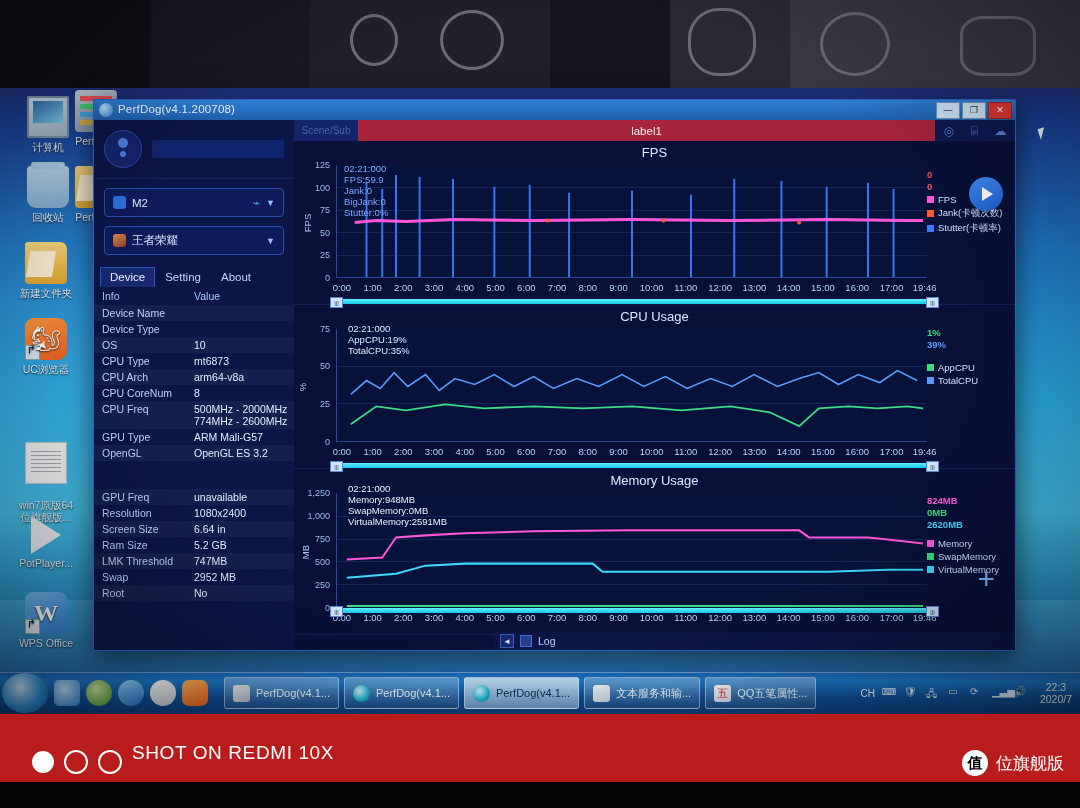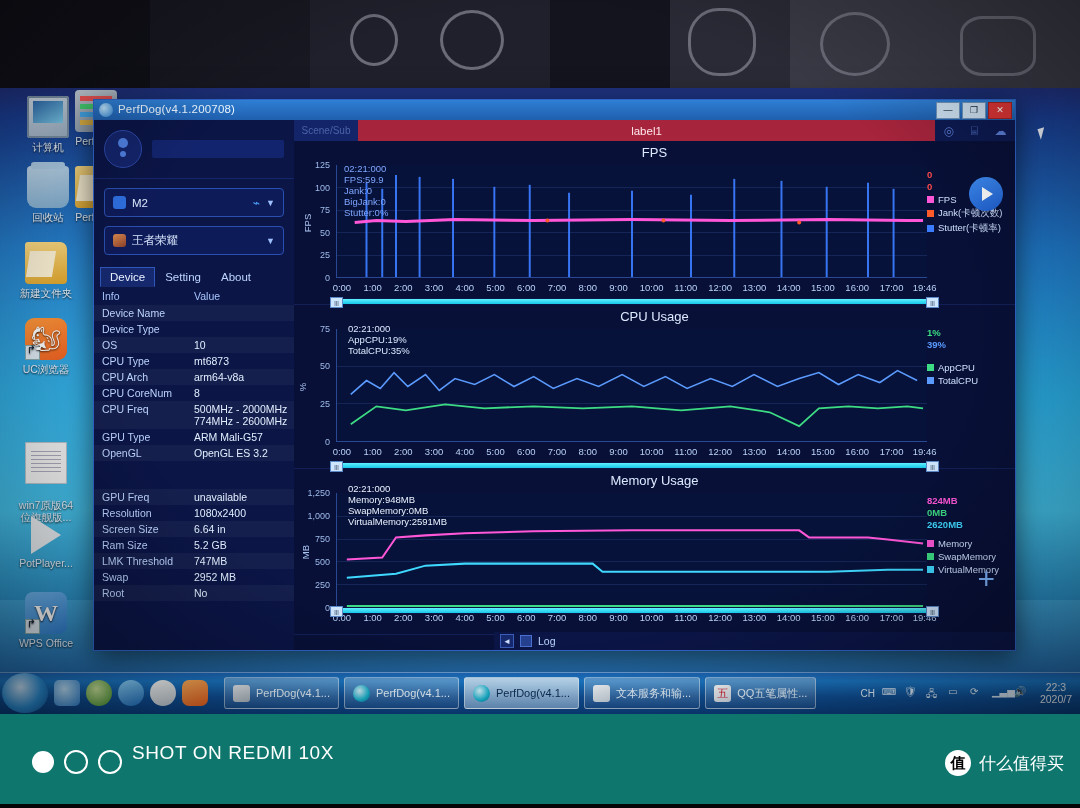--- a/index.html
+++ b/index.html
@@ -155,21 +155,21 @@
   .tbico.doc{border-radius:3px;background:linear-gradient(160deg,#f4f8fb,#c6d2dc);}
   .tbico.qq{border-radius:3px;background:linear-gradient(160deg,#fdfdfd,#cfd8e2);position:relative;}
   .tbico.qq:after{content:"五";position:absolute;inset:0;font-size:11px;color:#c23;line-height:17px;text-align:center;}
   .tbico.grey{background:linear-gradient(160deg,#e7ecf0,#aab6c0);border-radius:3px;}
   .tblabel{overflow:hidden;white-space:nowrap;text-overflow:ellipsis;}
   #tray{margin-left:auto;display:flex;align-items:center;gap:7px;padding-right:8px;color:#e6f3ff;font-size:10px;}
   .trayico{width:15px;height:15px;opacity:.95;}
   #clock{text-align:center;line-height:12px;font-size:10.5px;color:#f0f8ff;margin-left:4px;}
 
   
-  #wm{position:absolute;left:0;top:714px;width:1080px;height:90px;background:#0f766e;color:#fff;}
+  #wm{position:absolute;left:0;top:714px;width:1080px;height:68px;background:#b91c1c;color:#fff;}
   #wm .dots{position:absolute;left:32px;top:36px;display:flex;gap:10px;align-items:center;}
   .dot1{width:22px;height:22px;border-radius:50%;background:#fff;}
   .dot2,.dot3{width:20px;height:20px;border-radius:50%;border:2px solid #fff;}
   #wm .t1{position:absolute;left:132px;top:28px;font-size:19px;letter-spacing:.6px;}
   #wm .t2{position:absolute;left:132px;top:54px;font-size:19px;letter-spacing:.6px;}
   #wm .brand{position:absolute;right:16px;top:36px;display:flex;align-items:center;gap:8px;font-size:17px;}
   #wm .blogo{width:26px;height:26px;border-radius:50%;background:#fff;color:#000;font-size:15px;
      display:flex;align-items:center;justify-content:center;font-weight:bold;}
   
   #vign{position:absolute;left:0;top:0;width:1080px;height:730px;pointer-events:none;
@@ -657,17 +657,17 @@
 
   <div id="wm">
     <div class="dots">
       <span class="dot1"></span>
       <span class="dot2"></span>
       <span class="dot3"></span>
     </div>
     <div class="t1">SHOT ON REDMI 10X</div>
     <div class="brand">
       <span class="blogo">值</span>
-      <span>什么值得买</span>
+      <span>位旗舰版</span>
     </div>
   </div>
 
 </div>
 
 </body></html>

